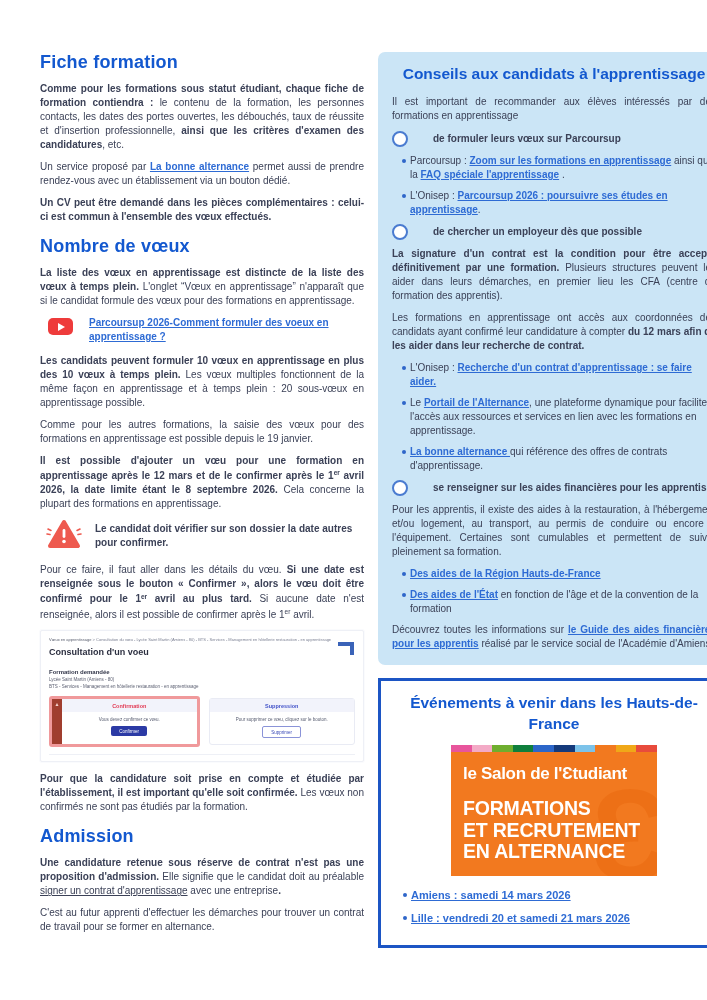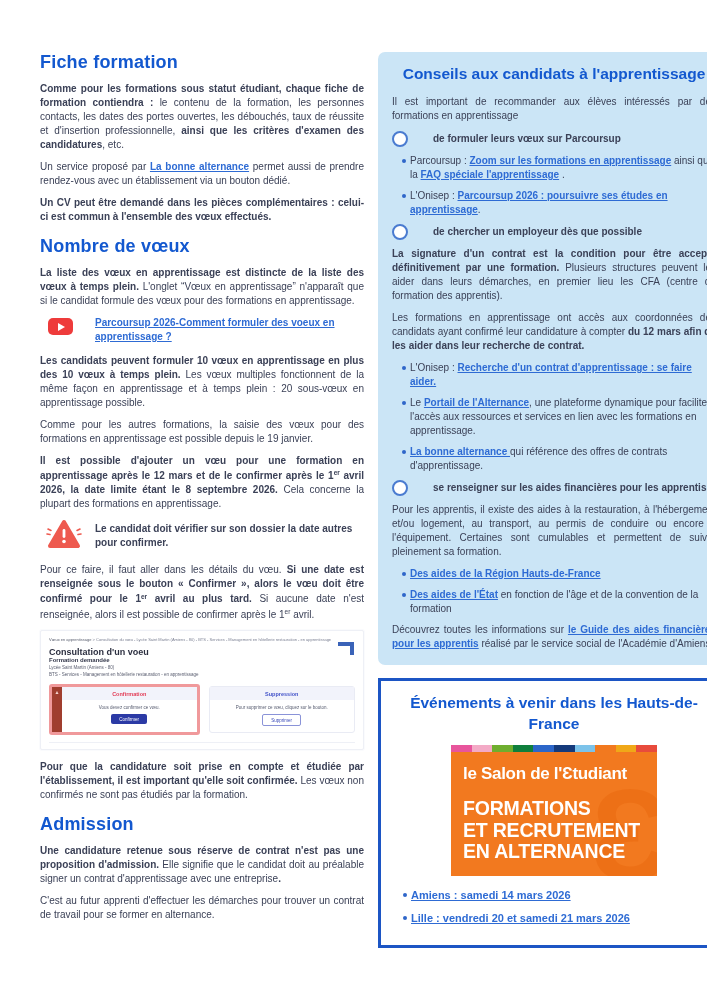--- a/index.html
+++ b/index.html
@@ -4,45 +4,45 @@
 <style>
   html,body{margin:0;padding:0;background:#fff;}
   body{font-family:"Liberation Sans", sans-serif;color:#3b4157;}
   .page{width:707px;height:1000px;overflow:hidden;background:#fff;position:relative;}
   .columns{display:flex;padding:52px 17px 0 40px;gap:14px;}
   .col-left{width:324px;flex:none;}
   .col-right{width:352px;flex:none;}
 
   p.body{margin:0 0 8px;font-size:10px;line-height:1.4;text-align:justify;}
   .b{font-weight:bold;}
-  .u{}
+  .u{text-decoration:underline;}
   a.lnk{color:#2e6bd4;font-weight:bold;text-decoration:underline;cursor:pointer;}
   sup{font-size:0.65em;}
 
   h2.section{color:#1358cf;font-size:18px;font-weight:bold;margin:12px 0 9px;letter-spacing:.2px;}
   h2.first{margin-top:0;}
   .spaced{margin-top:18px;}
 
   
-  .video-row{display:flex;gap:22px;align-items:flex-start;margin:4px 0 10px 8px;}
+  .video-row{display:flex;gap:16px;align-items:flex-start;margin:4px 0 10px 8px;}
   .yt{width:25px;height:17px;background:#ee3b3b;border-radius:5px;flex:none;display:flex;align-items:center;justify-content:center;margin-top:2px;}
   .yt-play{width:0;height:0;border-left:7px solid #fff;border-top:4.5px solid transparent;border-bottom:4.5px solid transparent;margin-left:1px;}
   .video-text{margin:0;font-size:10px;line-height:1.4;}
 
   
   .warn-row{display:flex;gap:13px;align-items:center;margin:4px 0 10px 6px;}
   .warn-ic{flex:none;}
   .warn-text{margin:0;font-size:10px;line-height:1.4;font-weight:bold;text-align:left;}
 
   
   .shot{position:relative;background:#fff;border:1px solid #eef0f6;border-radius:2px;padding:6px 8px 0;margin:2px 0 10px;box-shadow:0 0 0 1px #fafbfd;}
   .shot-breadcrumb{font-size:4px;color:#7a7f92;white-space:nowrap;overflow:hidden;margin-bottom:5px;}
   .bc-link{text-decoration:underline;color:#5b6070;}
   .corner{position:absolute;top:11px;right:9px;width:12px;height:9px;border-top:4px solid #3a63b8;border-right:4px solid #3a63b8;}
-  .shot-title{font-size:9px;font-weight:bold;color:#2c2f40;margin:2px 0 0;}
+  .shot-title{font-size:9px;font-weight:bold;color:#2c2f40;margin:2px 0 12px;}
   .shot-label{font-size:6px;font-weight:bold;color:#33374a;margin-bottom:2px;}
   .shot-line{font-size:4.5px;color:#5c6072;line-height:1.5;}
   .cards{display:flex;gap:9px;margin-top:6px;}
   .card{flex:1;display:flex;}
   .card-confirm{border:3px solid #f0999b;border-radius:3px;background:#fff;}
   .card-bar{width:10px;background:#a03d2e;flex:none;display:flex;justify-content:center;padding-top:3px;}
   .bar-ic{color:#f4d3cd;font-size:5px;line-height:1;}
   .card-main{flex:1;display:flex;flex-direction:column;}
   .card-head{background:#f2f3fb;text-align:center;font-size:5.5px;font-weight:bold;padding:3.5px 2px;}
   .head-red{color:#e23b55;}

